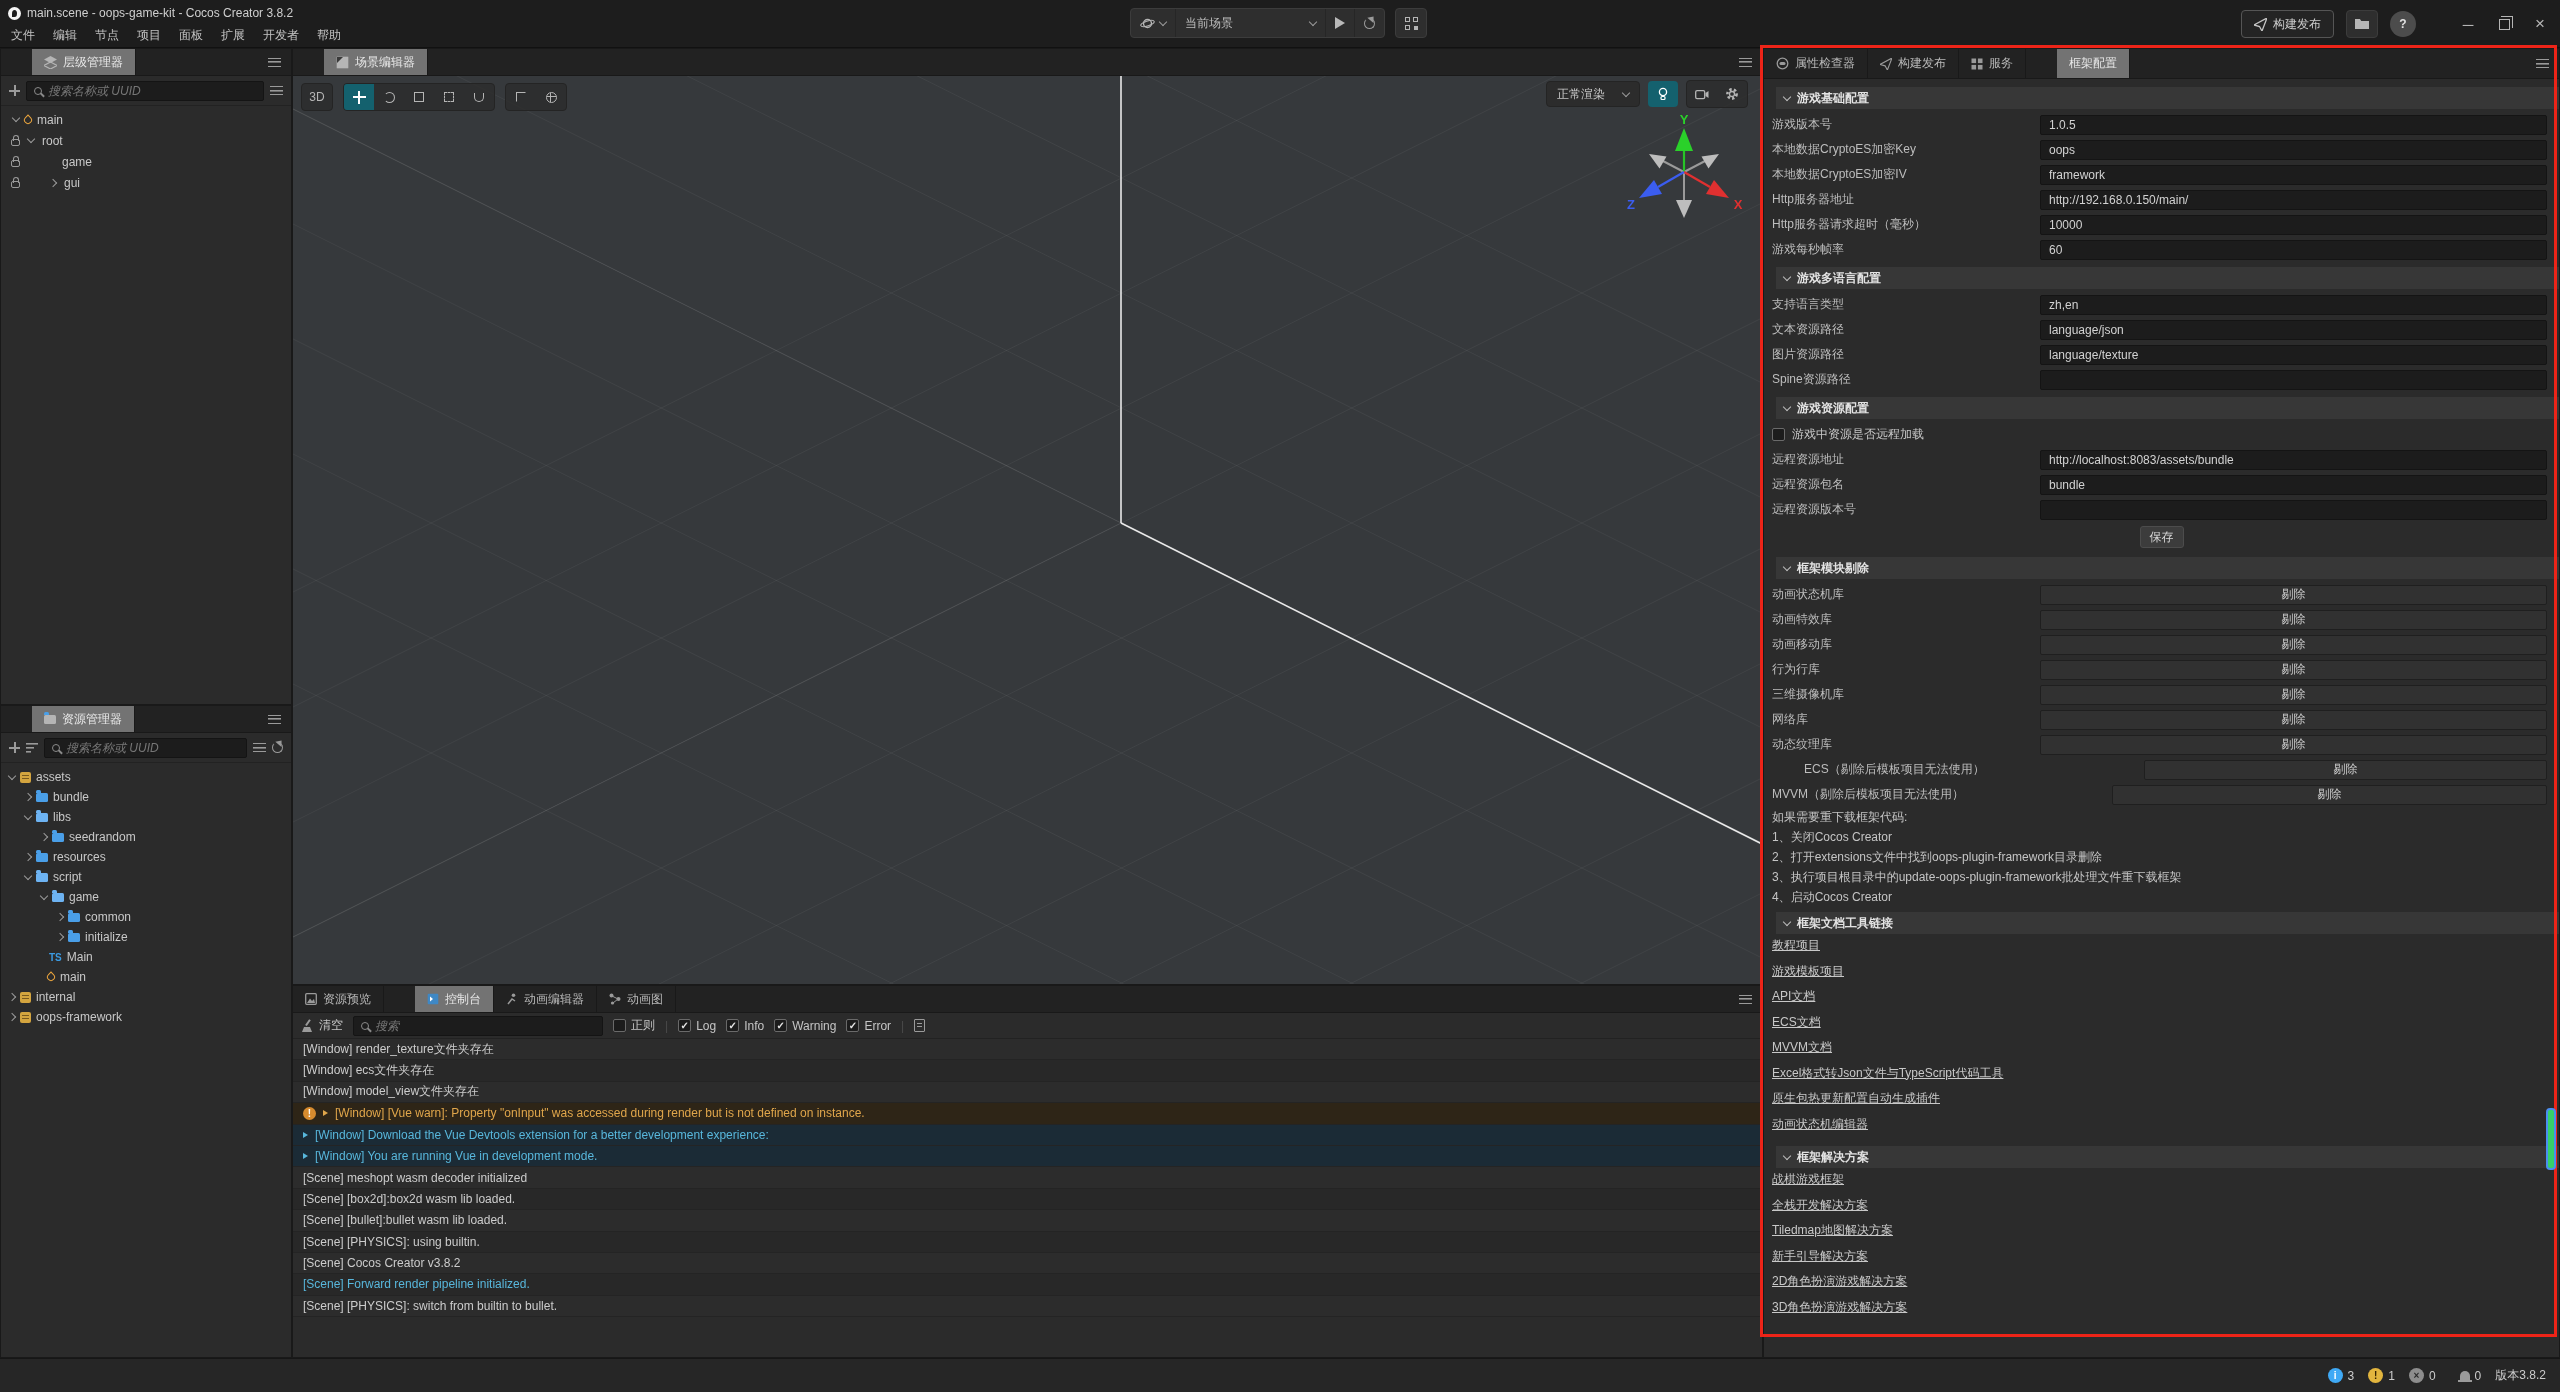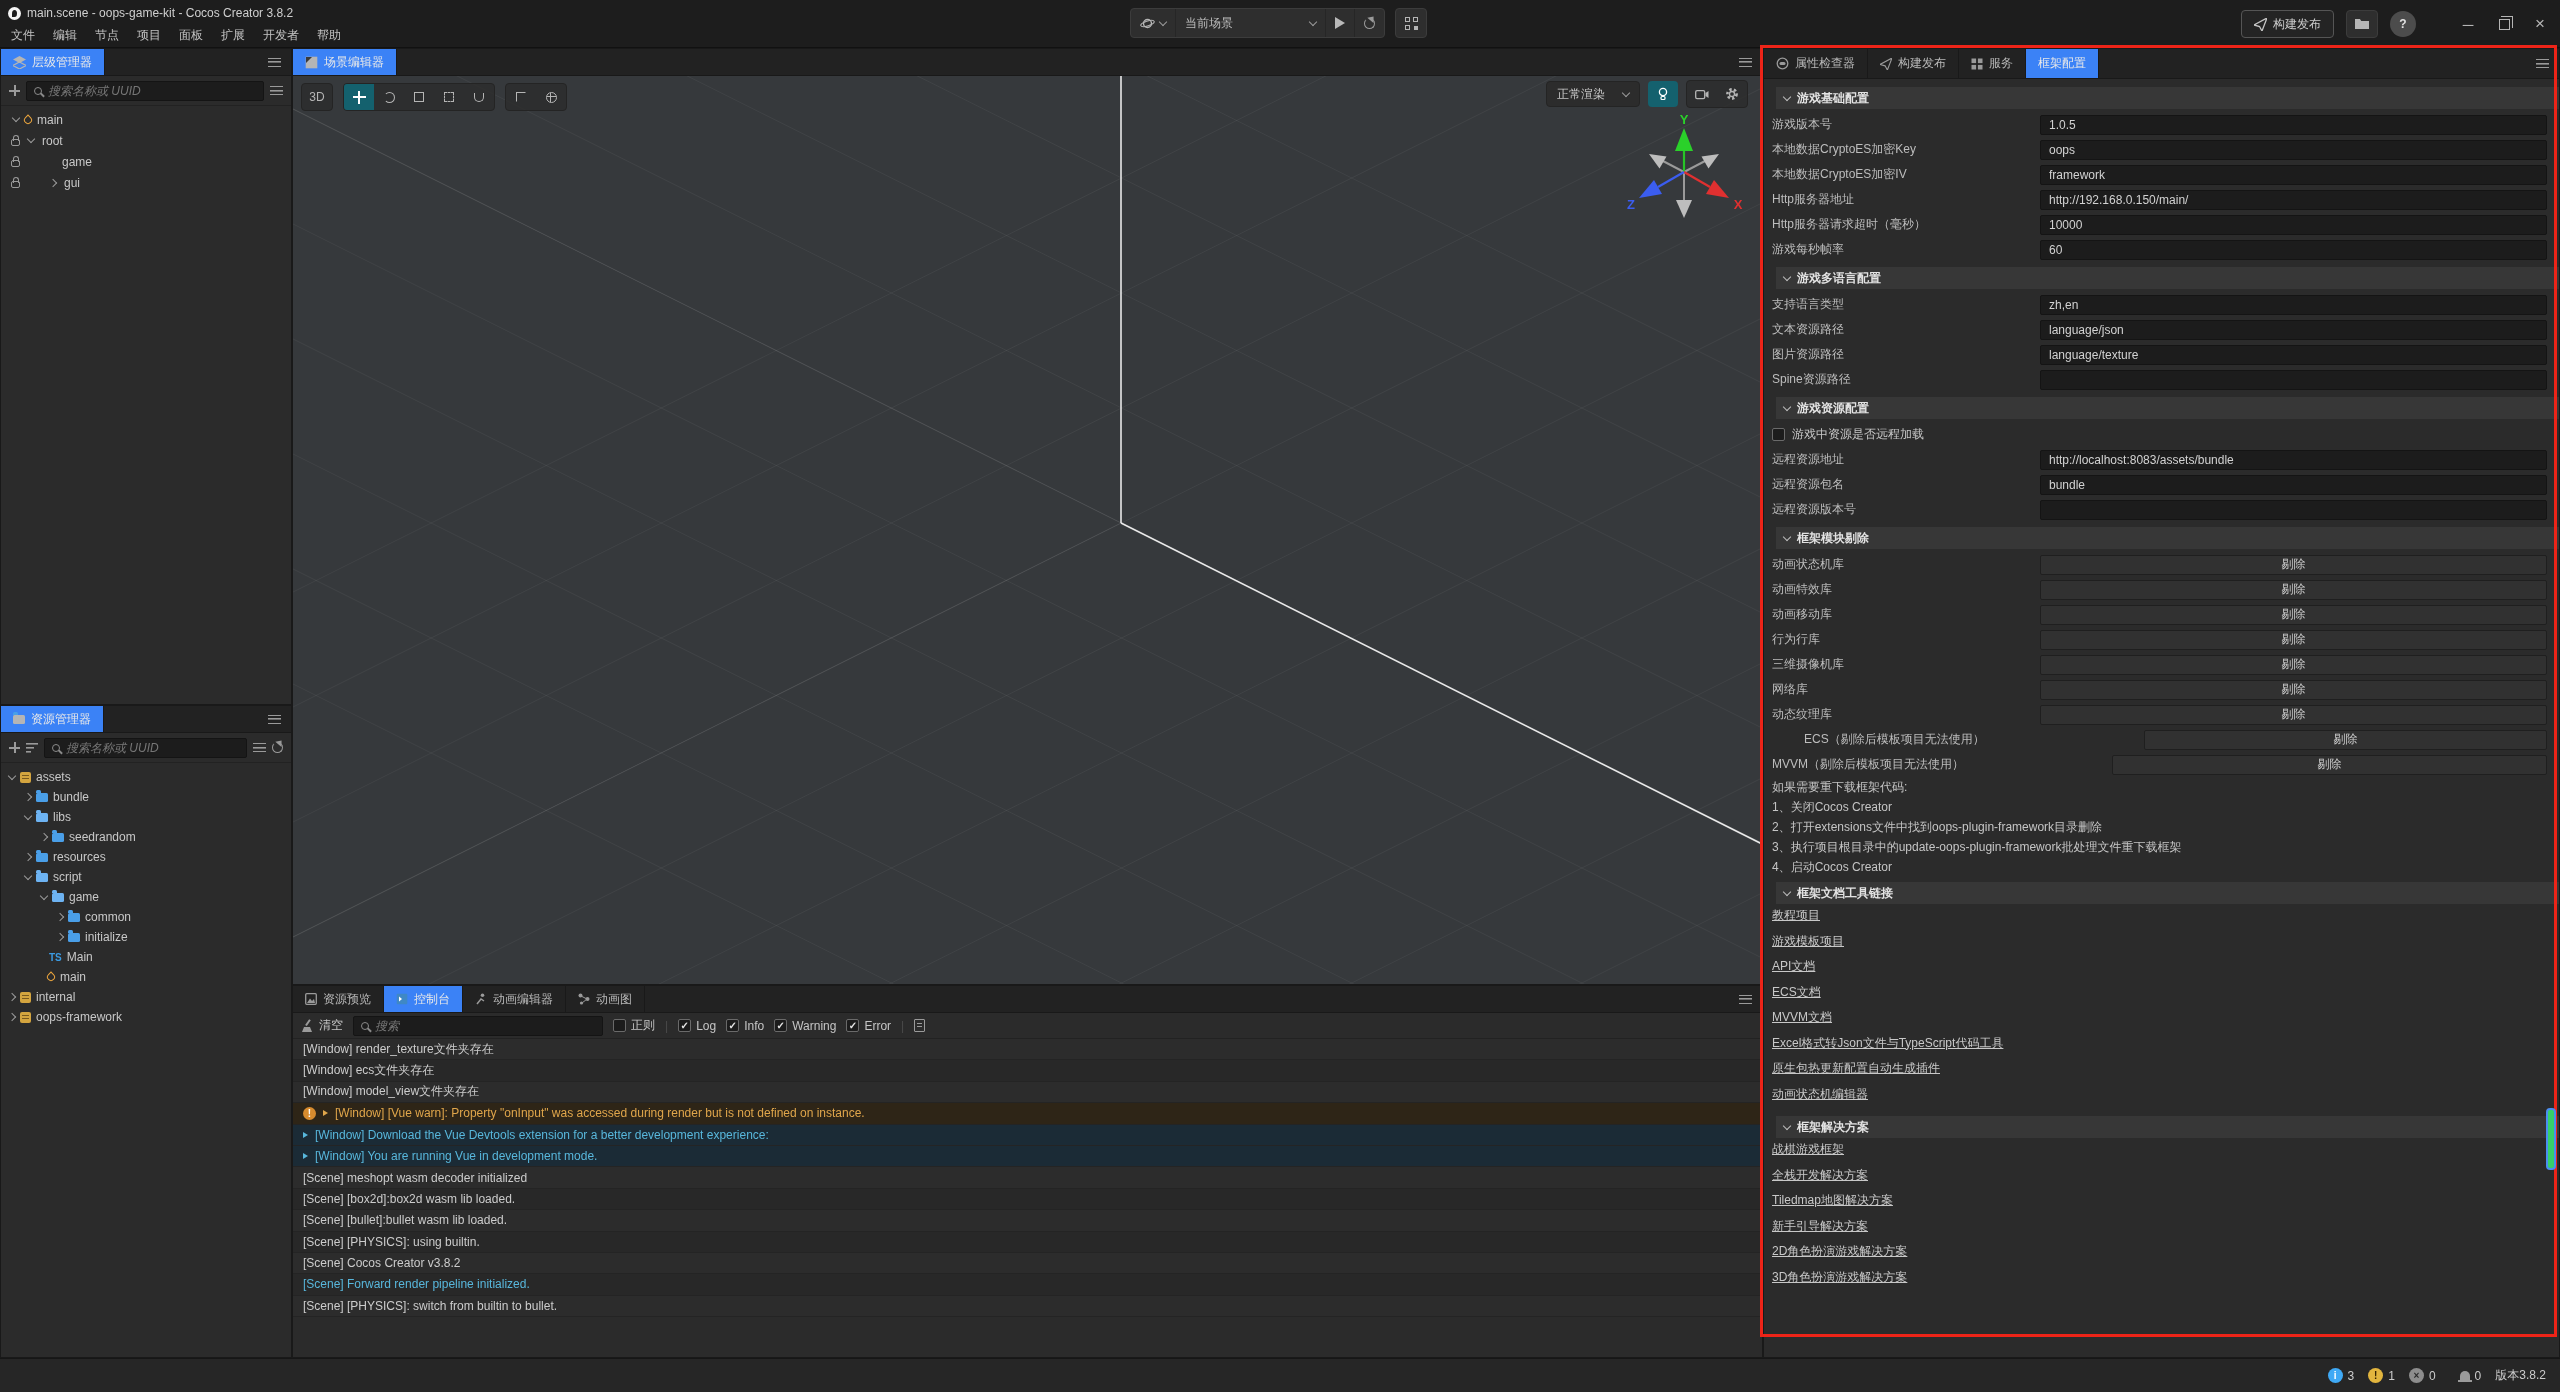--- a/index.html
+++ b/index.html
@@ -38,21 +38,21 @@
   #help-btn { width:26px; height:26px; border-radius:50%; background:#4c4c4c; color:#e2e2e2; font-weight:bold; display:flex; align-items:center; justify-content:center; }
   .win-ctrl { color:#b5b5b5; font-size:15px; width:24px; text-align:center; }
   .win-max { width:11px; height:11px; border:1.4px solid #b5b5b5; position:relative; }
   .win-max::before{ content:""; position:absolute; right:-4px; top:-4px; width:11px; height:11px; border:1.4px solid #b5b5b5; border-left:none; border-bottom:none;}
 
   
   .panel { position:absolute; background:#2b2b2b; border:1px solid #191919; }
   .tabstrip { height:27px; background:#222222; display:flex; align-items:stretch; border-bottom:1px solid #191919; position:relative; }
   .ptab { display:flex; align-items:center; gap:6px; padding:0 12px; color:#b8b8b8; background:#2b2b2b; border-right:1px solid #191919; }
   .ptab.inactive { background:transparent; }
-  .ptab.active { background:#3b82f6; color:#e8e8e8; }
+  .ptab.active { background:#737373; color:#e8e8e8;margin-left:31px; }
   .hamburger { width:13px; height:9px; border-top:1.6px solid #9a9a9a; border-bottom:1.6px solid #9a9a9a; background:linear-gradient(#9a9a9a,#9a9a9a) center/100% 1.6px no-repeat; align-self:center; margin-left:auto; margin-right:10px; }
   .toolrow { height:30px; display:flex; align-items:center; gap:6px; padding:0 8px; border-bottom:1px solid #222; }
   .searchbox { flex:1; height:20px; background:#1c1c1c; border:1px solid #141414; border-radius:2px; display:flex; align-items:center; gap:6px; padding:0 7px; }
   .searchbox input { flex:1; background:transparent; border:none; outline:none; color:#cfcfcf; font-family:"Liberation Sans",sans-serif; font-size:12px; }
   .searchbox input::placeholder { color:#767676; font-style:italic; }
   .isearch { width:8px; height:8px; border:1.5px solid #8a8a8a; border-radius:50%; position:relative; flex:none; }
   .isearch::after { content:""; position:absolute; width:5px; height:1.5px; background:#8a8a8a; transform:rotate(45deg); right:-4px; bottom:-2px; }
   .iplus { width:11px; height:11px; position:relative; flex:none; }
   .iplus::before{content:"";position:absolute;left:0;top:5px;width:11px;height:1.6px;background:#9a9a9a;}
   .iplus::after{content:"";position:absolute;left:5px;top:0;width:1.6px;height:11px;background:#9a9a9a;}
@@ -672,20 +672,23 @@
         <input class="pinput" value="http://localhost:8083/assets/bundle" style="">
       </div>
     <div class="prow">
         <span class="plabel">远程资源包名</span>
         <input class="pinput" value="bundle" style="">
       </div>
     <div class="prow">
         <span class="plabel">远程资源版本号</span>
         <input class="pinput" value="" style="">
       </div>
+    <div class="saverow">
+        <button id="save-btn">保存</button>
+      </div>
 
     <div class="sec-h">
         <span class="chev-down"></span>
         <span>框架模块剔除</span>
       </div>
     <div class="prow">
         <span class="plabel">动画状态机库</span>
         <button class="pbar">剔除</button>
       </div>
     <div class="prow">

